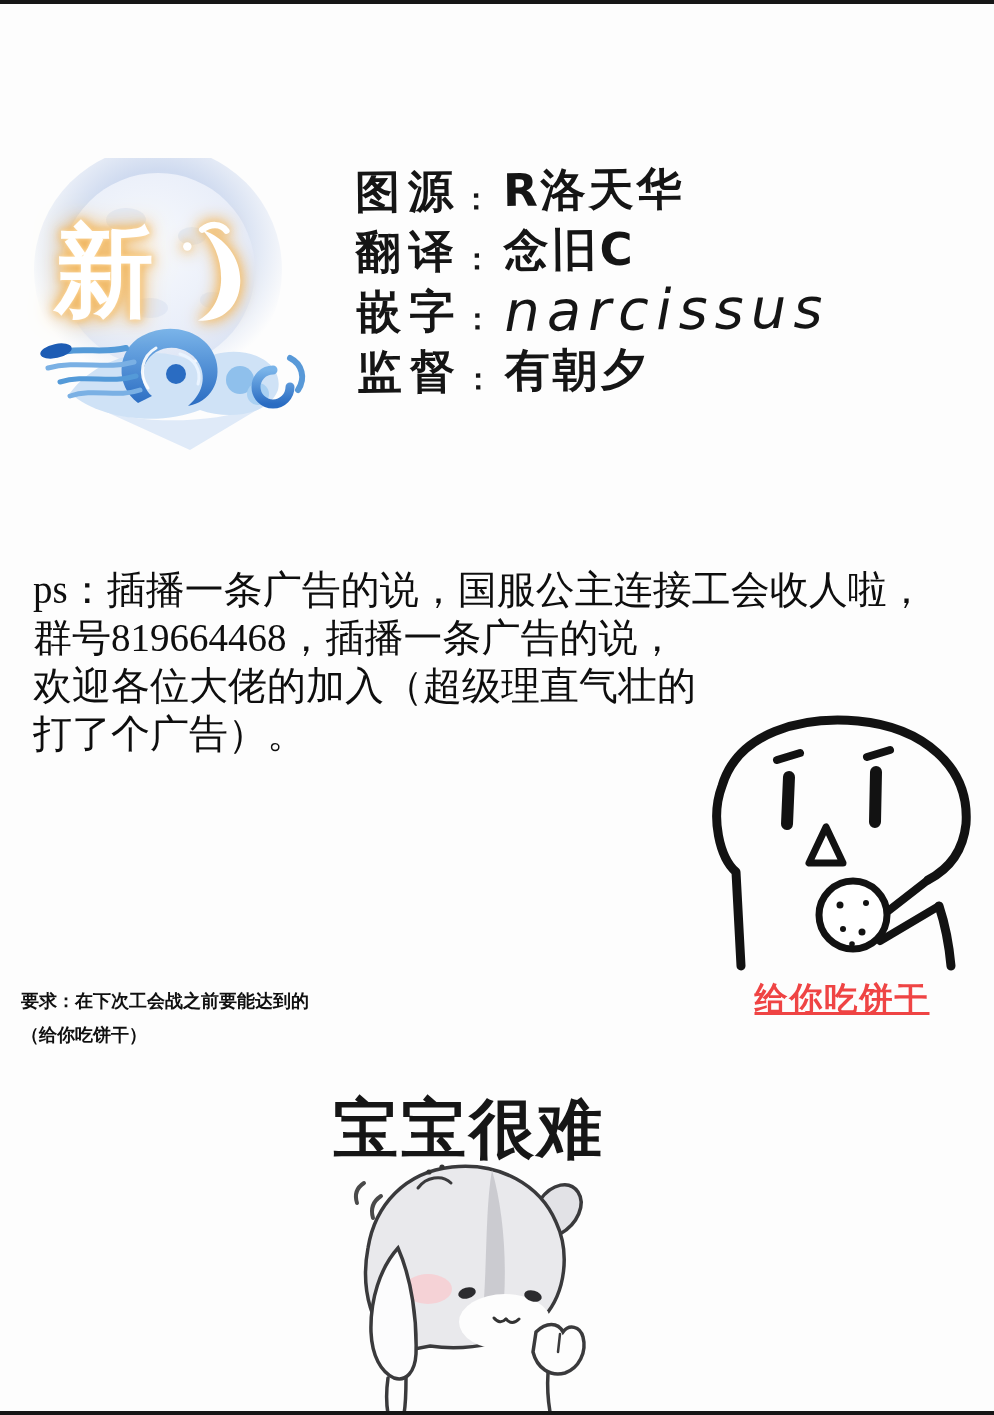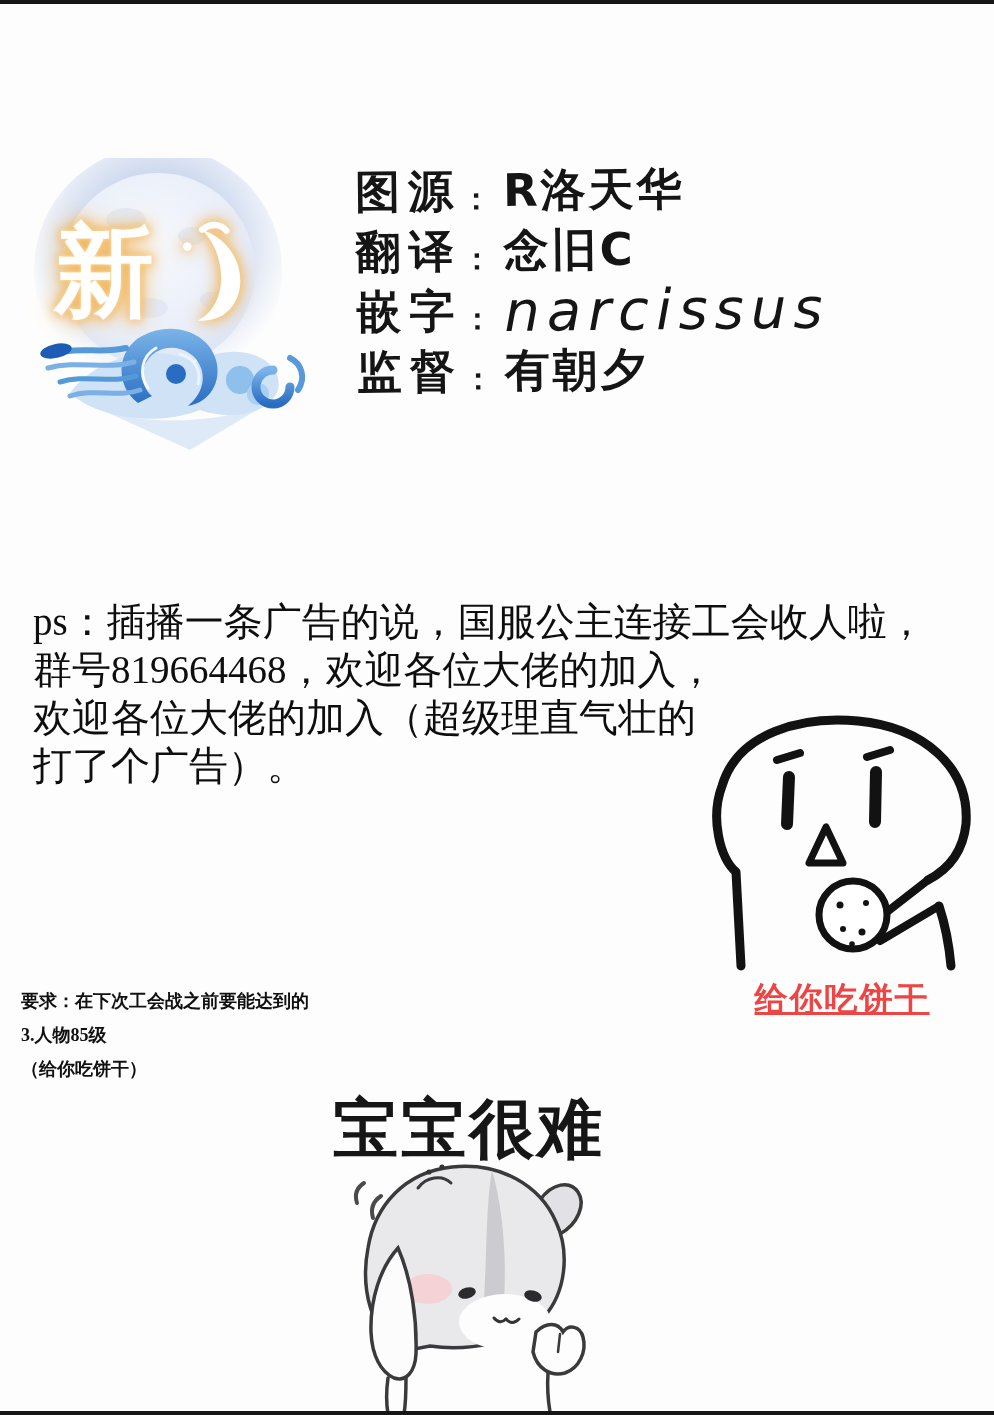--- a/index.html
+++ b/index.html
@@ -27,21 +27,21 @@
   
   .credits{position:absolute;left:356px;top:160px;transform:rotate(-0.6deg);}
   .credit-row{height:60px;display:flex;align-items:center;font-weight:600;color:#151515;}
   .credit-role{font-size:45px;letter-spacing:8px;}
   .credit-colon{font-size:30px;margin:16px 12px 0 0;}
   .credit-name{font-size:45px;letter-spacing:3px;}
   .credit-row.latin .credit-name{font-style:italic;font-size:56px;letter-spacing:7px;font-weight:500;}
 
   
   .ps{
-    position:absolute;left:33px;top:598px;width:945px;
+    position:absolute;left:33px;top:566px;width:945px;
     font-family:"Liberation Serif","DejaVu Serif",serif;
     font-size:39px;line-height:48px;color:#0e0e0e;
   }
 
   
   .reqs{
     position:absolute;left:21px;top:984px;width:660px;
     font-family:"Liberation Serif","DejaVu Serif",serif;font-weight:700;
     font-size:18px;line-height:34px;color:#101010;
   }
@@ -142,21 +142,21 @@
     </div>
     <div class="credit-row">
       <span class="credit-role">监督</span>
       <span class="credit-colon">：</span>
       <span class="credit-name">有朝夕</span>
     </div>
   </div>
 
   <div class="ps">
     <div>ps：插播一条广告的说，国服公主连接工会收人啦，</div>
-    <div>群号819664468，欢迎各位大佬的加入，</div>
+    <div>群号819664468，插播一条广告的说，</div>
     <div>欢迎各位大佬的加入（超级理直气壮的</div>
     <div>打了个广告）。</div>
   </div>
 
   <div class="bread-sticker">
     <svg viewBox="690 712 300 262" width="300" height="262" aria-hidden="true">
       <g fill="none" stroke="#121212" stroke-linecap="round" stroke-linejoin="round">
 
         <path d="M 741 966 L 736 872 C 720 858, 710 818, 722 786 C 738 732, 802 716, 858 721 C 922 727, 970 766, 966 824 C 963 852, 949 869, 928 880" stroke-width="9"></path>
         <path d="M 939 906 C 945 924, 949 944, 951 966" stroke-width="9"></path>
@@ -177,21 +177,20 @@
       <circle cx="866" cy="903" r="3" fill="#121212"></circle>
       <circle cx="843" cy="929" r="3" fill="#121212"></circle>
       <circle cx="862" cy="932" r="3.5" fill="#121212"></circle>
       <circle cx="852" cy="944" r="2.8" fill="#121212"></circle>
     </svg>
   </div>
   <div class="caption-cookie">给你吃饼干</div>
 
   <div class="reqs">
     <div>要求：在下次工会战之前要能达到的</div>
-    <div>3.人物85级</div>
     <div>（给你吃饼干）</div>
   </div>
 
   <div class="caption-sad">宝宝很难过</div>
 
   <div class="hamster-sticker">
     <svg viewBox="330 1150 262 265" width="262" height="265" aria-hidden="true">
 
       <path d="M 357 1203 Q 353 1190 364 1183" stroke="#4a4a4a" stroke-width="4" fill="none" stroke-linecap="round"></path>
       <path d="M 373 1218 Q 369 1204 381 1196" stroke="#4a4a4a" stroke-width="4" fill="none" stroke-linecap="round"></path>

